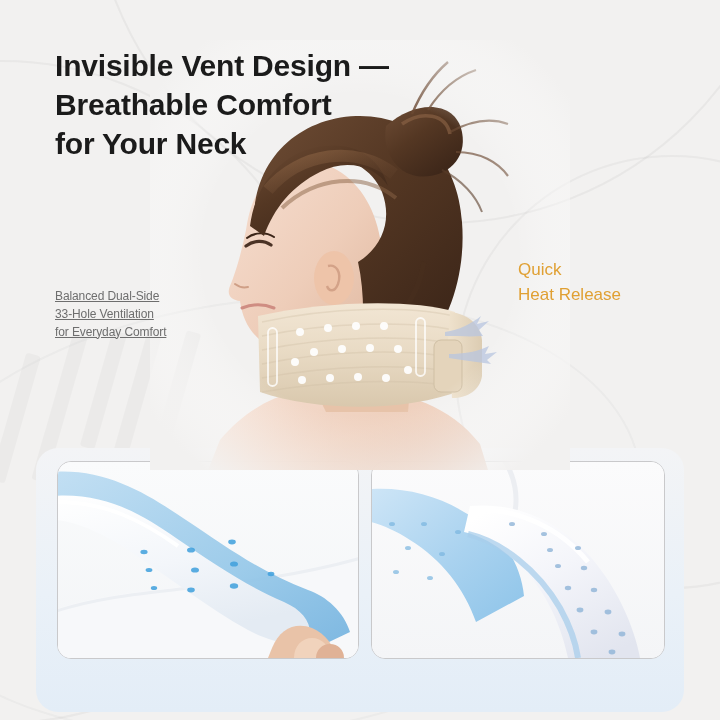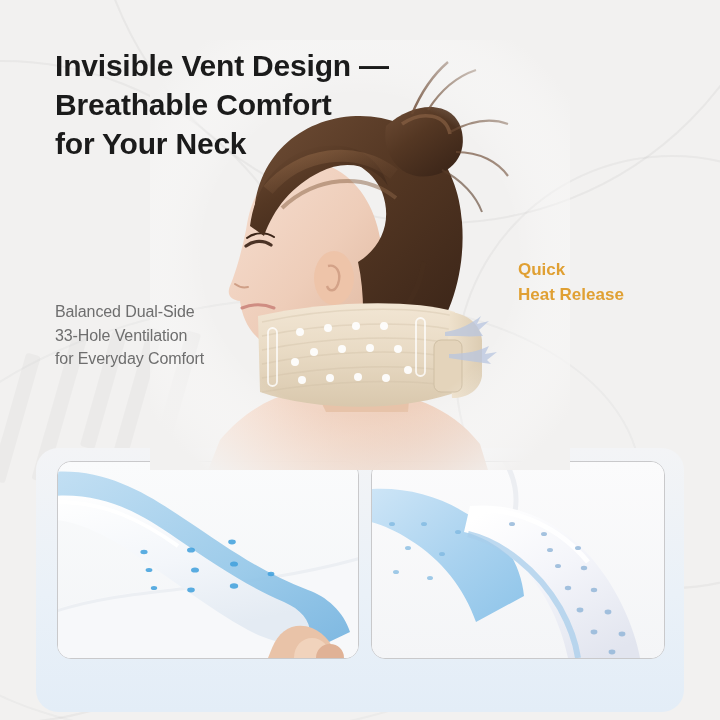--- a/index.html
+++ b/index.html
@@ -83,35 +83,35 @@
   }
   .feature-title {
     font-size: 19px;
     font-weight: 700;
     line-height: 1.38;
     color: #1b1b1b;
     white-space: pre-line;
     letter-spacing: -0.1px;
   }
   .feature-sub {
-    margin-top: 12px;
-    font-size: 16px;
+    font-size: 12px;
     font-weight: 400;
     line-height: 1.48;
     color: #6e6e6e;
     white-space: pre-line;
     letter-spacing: -0.1px;
+    text-decoration: underline;
   }
 
   
   .callout {
     position: absolute;
     left: 518px; top: 258px;
     font-size: 17px;
-    font-weight: 700;
+    font-weight: 400;
     line-height: 1.45;
     color: #e0a033;
     white-space: pre-line;
     z-index: 8;
   }
   .heat-arrows { position:absolute; left:443px; top:312px; width:80px; height:52px; z-index:7; }
 
   
   .model { position:absolute; left:150px; top:40px; width:420px; height:430px; z-index:5; }
 

